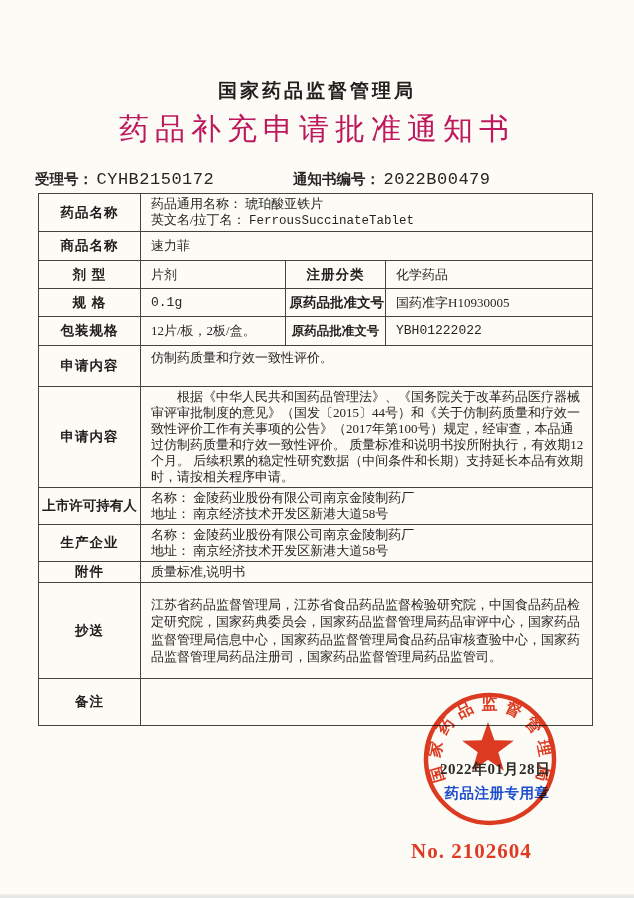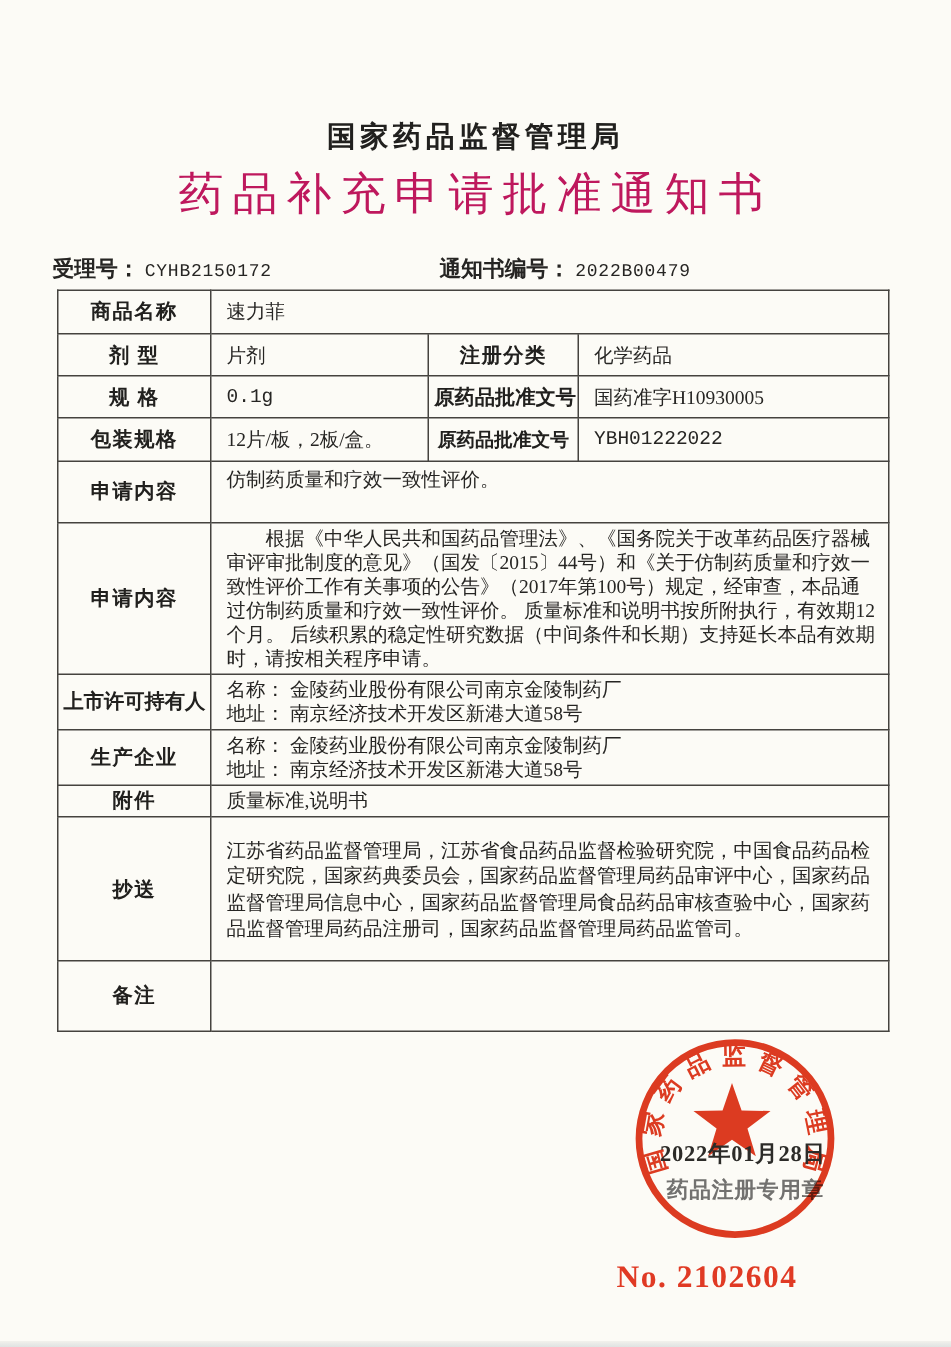--- a/index.html
+++ b/index.html
@@ -23,21 +23,21 @@
     font-family: "Liberation Sans", "DejaVu Sans", sans-serif;
     font-size: 19px; font-weight: 700; letter-spacing: 3px; color: #21201e;
   }
   .doc-title {
     position: absolute; top: 109px; left: 0; width: 634px;
     text-align: center;
     font-size: 30px; font-weight: 500; letter-spacing: 6px; color: #be185d;
   }
   .meta-line { position: absolute; top: 170px; left: 0; width: 634px; font-size: 14px; }
   .meta-label { font-weight: 700; font-size: 14.5px; }
-  .meta-value { font-family: "Liberation Mono", "DejaVu Sans Mono", monospace; font-size: 12px; letter-spacing: 0.5px; }
+  .meta-value { font-family: "Liberation Mono", "DejaVu Sans Mono", monospace; font-size: 17px; letter-spacing: 0.5px; }
   .meta-accept { position: absolute; left: 35px; top: 0; }
   .meta-notice { position: absolute; left: 293px; top: 0; }
 
   table.doc-table {
     position: absolute; left: 38px; top: 193px;
     width: 554px;
     border-collapse: collapse;
     table-layout: fixed;
     z-index: 1;
   }
@@ -65,21 +65,21 @@
   tr.h35 { height: 35px; } tr.h29 { height: 29px; } tr.h28 { height: 28px; }
   tr.h41 { height: 41px; } tr.h80 { height: 80px; } tr.h36 { height: 36px; }
   tr.h37 { height: 37px; padding-left: 35px; } tr.h20 { height: 20px; } tr.h42 { height: 42px; }
   tr.h96 { height: 96px; } tr.h47 { height: 47px; }
 
   .stamp-svg { position: absolute; left: 417px; top: 690px; z-index: 2; mix-blend-mode: multiply; }
   .stamp-seal-name {
     position: absolute; left: 424px; top: 784px; width: 146px;
     text-align: center; z-index: 2;
     font-family: "Liberation Sans", "DejaVu Sans", sans-serif;
-    font-weight: 700; font-size: 14.5px; color: #737373;
+    font-weight: 700; font-size: 14.5px; color: #1d4ed8;
     mix-blend-mode: multiply; letter-spacing: 0.5px;
   }
   .stamp-date {
     position: absolute; left: 440px; top: 760px; z-index: 3;
     font-size: 15px; font-weight: 600; color: #2c2b28; letter-spacing: 0.5px;
   }
   .serial-no {
     position: absolute; left: 411px; top: 839px; z-index: 2;
     font-family: "Liberation Serif", "DejaVu Serif", serif;
     font-size: 21px; font-weight: 700; color: #e03a24; letter-spacing: 1px;
@@ -106,20 +106,27 @@
 
   <table class="doc-table">
     <colgroup>
         <col style="width:102px">
         <col style="width:145px">
         <col style="width:100px">
         <col style="width:207px">
       </colgroup>
 
     <tbody>
+        <tr class="h35">
+      <td class="lbl">药品名称</td>
+      <td class="val" colspan="3">
+        <span class="ln">药品通用名称： 琥珀酸亚铁片</span>
+        <span class="ln"><span>英文名/拉丁名：</span> <span class="mono">FerrousSuccinateTablet</span></span>
+      </td>
+    </tr>
 
     <tr class="h29">
       <td class="lbl">商品名称</td>
       <td class="val" colspan="3">速力菲</td>
     </tr>
 
     <tr class="h28">
       <td class="lbl">剂 型</td>
       <td class="val">片剂</td>
       <td class="lbl">注册分类</td>

